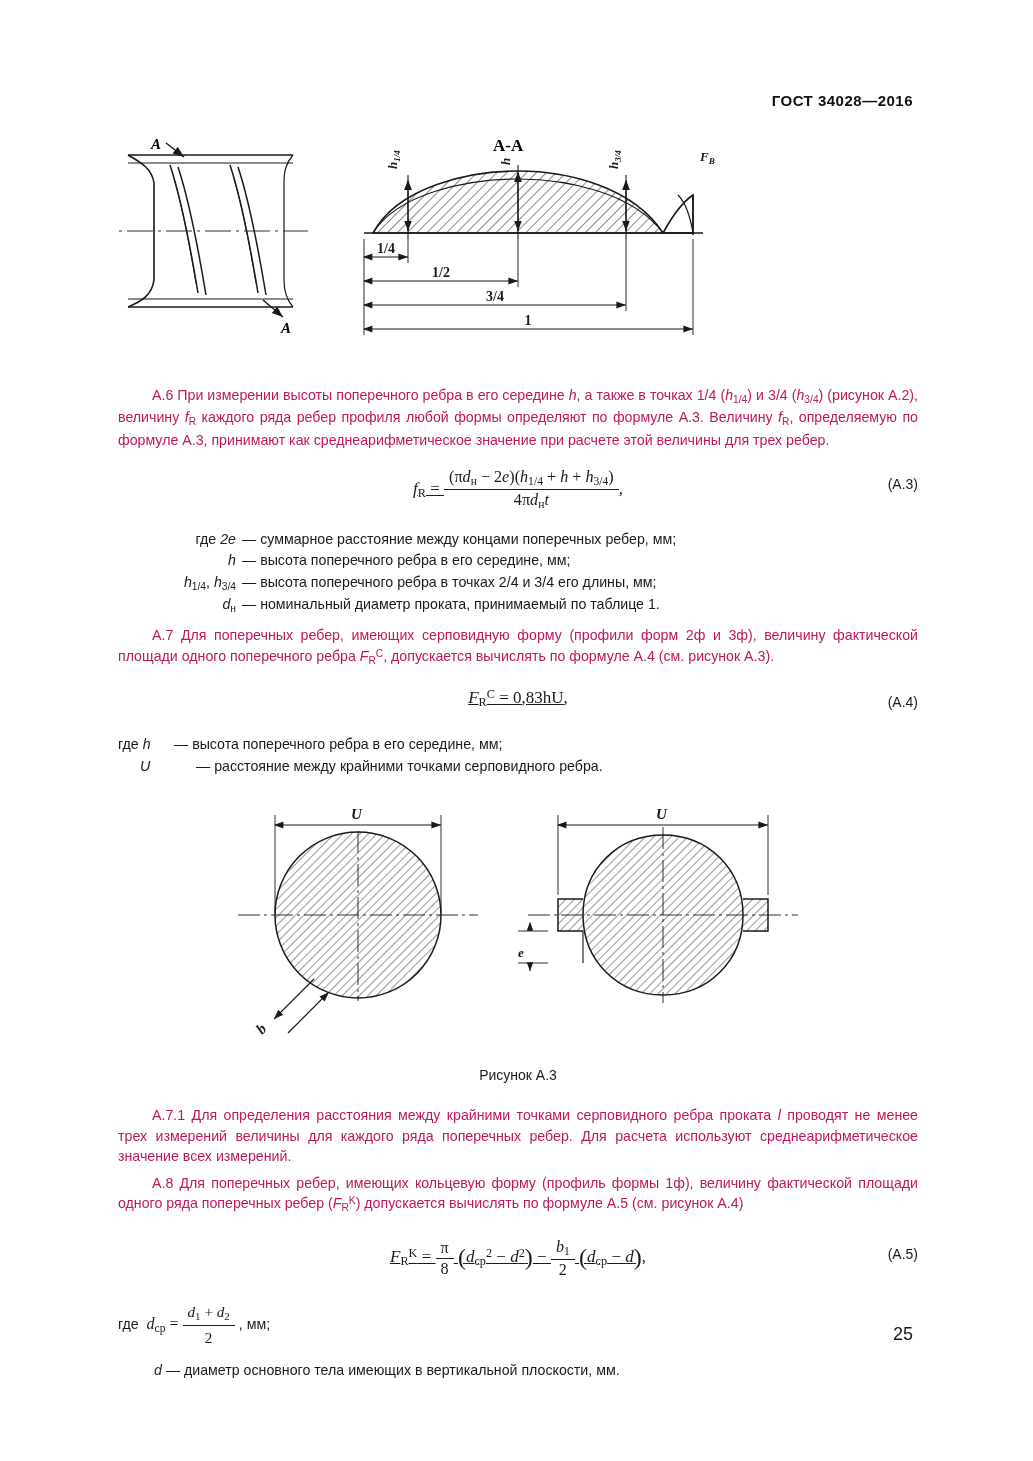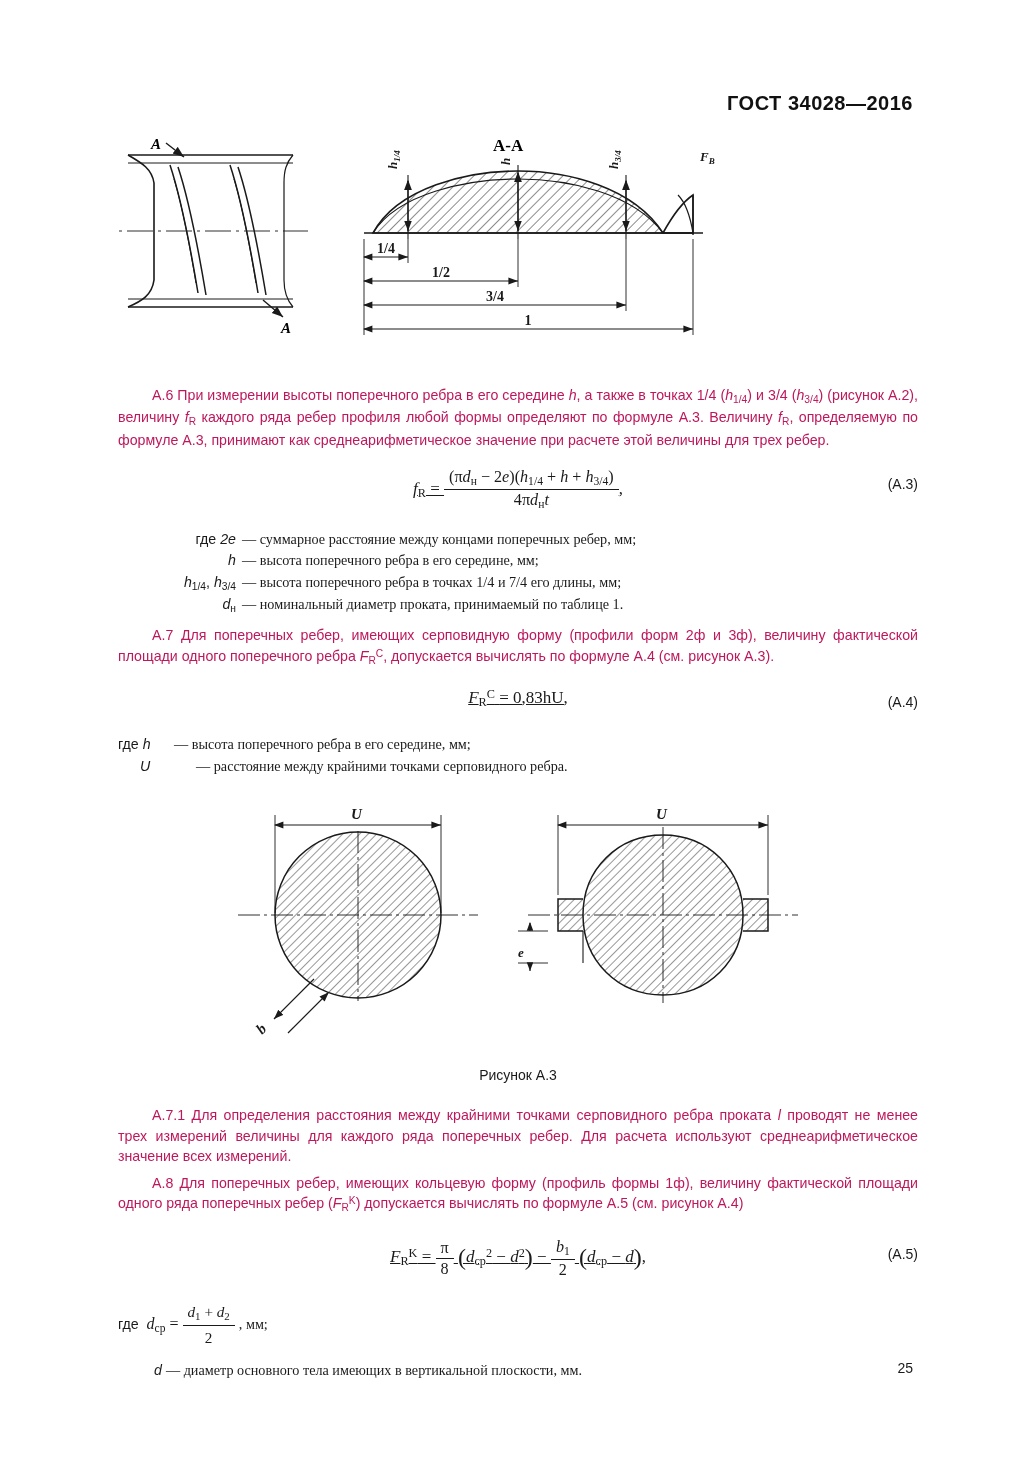--- a/index.html
+++ b/index.html
@@ -18,21 +18,21 @@
   .page {
     position: absolute;
     left: 0; top: 0;
     width: 1033px;
     height: 1461px;
   }
   .header {
     position: absolute;
     right: 120px;
     top: 92px;
-    font-size: 20px;
+    font-size: 15px;
     font-weight: bold;
     letter-spacing: 0.5px;
     color: #111;
   }
   .content {
     position: absolute;
     left: 118px;
     top: 135px;
     width: 800px;
   }
@@ -75,21 +75,21 @@
     display: flex;
     align-items: baseline;
   }
   .where-key {
     width: 118px;
     text-align: right;
     padding-right: 6px;
     flex: 0 0 auto;
     white-space: nowrap;
   }
-  .where-val { flex: 1 1 auto; font-family: Liberation Serif, serif; }
+  .where-val { flex: 1 1 auto; }
   i, em { font-style: italic; }
   sub { font-size: 0.72em; vertical-align: -0.25em; }
   sup { font-size: 0.72em; vertical-align: 0.42em; }
   .frac {
     display: inline-block;
     vertical-align: middle;
     text-align: center;
     font-size: 0.95em;
   }
   .frac .num {
@@ -98,22 +98,22 @@
     border-bottom: 1.2px solid #1a1a1a;
   }
   .frac .den { display: block; padding: 1px 5px 0 5px; }
   .figure {
     position: relative;
     width: 800px;
   }
   .page-number {
     position: absolute;
     right: 120px;
-    bottom: 85px;
-    font-size: 14px;
+    bottom: 116px;
+    font-size: 18px;
   }
   .fig1 { height: 250px; }
   .fig2 { height: 260px; }
   svg { display: block; }
 </style>
 </head>
 <body>
 
 <div class="page">
 
@@ -225,21 +225,21 @@
       <div class="where-row">
         <div class="where-key"><span>где</span> <i>2e</i></div>
         <div class="where-val">— суммарное расстояние между концами поперечных ребер, мм;</div>
       </div>
       <div class="where-row">
         <div class="where-key"><i>h</i></div>
         <div class="where-val">— высота поперечного ребра в его середине, мм;</div>
       </div>
       <div class="where-row">
         <div class="where-key"><i>h</i><sub>1/4</sub>, <i>h</i><sub>3/4</sub></div>
-        <div class="where-val">— высота поперечного ребра в точках 1/4 и 7/4 его длины, мм;</div>
+        <div class="where-val">— высота поперечного ребра в точках 2/4 и 3/4 его длины, мм;</div>
       </div>
       <div class="where-row">
         <div class="where-key"><i>d</i><sub>н</sub></div>
         <div class="where-val">— номинальный диаметр проката, принимаемый по таблице 1.</div>
       </div>
     </div>
 
     <p class="body-text indent"><span>А.7 Для поперечных ребер, имеющих серповидную форму (профили форм 2ф и 3ф), величину фактической площади одного поперечного ребра </span><i>F</i><sub>R</sub><sup>C</sup><span>, допускается вычислять по формуле А.4 (см. рисунок А.3).</span></p>
 
     <div class="formula-row">

